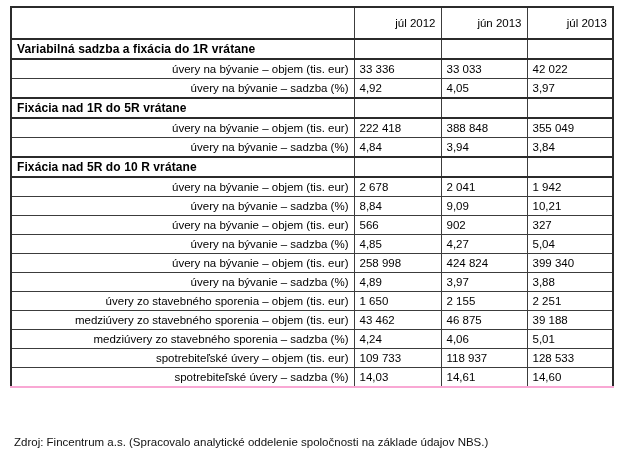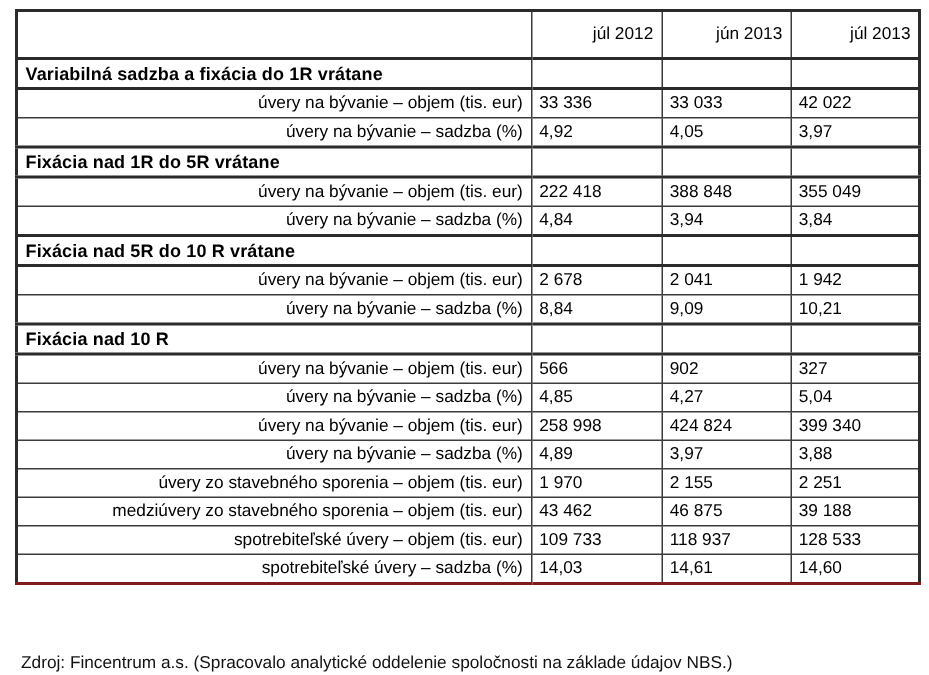--- a/index.html
+++ b/index.html
@@ -78,21 +78,21 @@
   tr.data td.label {
     text-align: right;
     padding-left: 8px;
   }
   tr.data td.num {
     text-align: left;
     padding-right: 5px;
   }
 
   tr.last-data td {
-    border-bottom: 2px solid #7f1d1d;
+    border-bottom: 2px solid #f9a8d4;
   }
 
   #source-note {
     position: absolute;
     left: 14px;
     top: 436px;
     font-size: 11.5px;
     color: #111111;
     white-space: nowrap;
   }
@@ -164,26 +164,20 @@
           <td class="num">2 678</td>
           <td class="num">2 041</td>
           <td class="num">1 942</td>
         </tr>
         <tr class="data">
           <td class="label">úvery na bývanie – sadzba (%)</td>
           <td class="num">8,84</td>
           <td class="num">9,09</td>
           <td class="num">10,21</td>
         </tr>
-        <tr class="section">
-          <td>Fixácia nad 10 R</td>
-          <td class="blank"></td>
-          <td class="blank"></td>
-          <td class="blank"></td>
-        </tr>
         <tr class="data">
           <td class="label">úvery na bývanie – objem (tis. eur)</td>
           <td class="num">566</td>
           <td class="num">902</td>
           <td class="num">327</td>
         </tr>
         <tr class="data">
           <td class="label">úvery na bývanie – sadzba (%)</td>
           <td class="num">4,85</td>
           <td class="num">4,27</td>
@@ -196,29 +190,35 @@
           <td class="num">399 340</td>
         </tr>
         <tr class="data">
           <td class="label">úvery na bývanie – sadzba (%)</td>
           <td class="num">4,89</td>
           <td class="num">3,97</td>
           <td class="num">3,88</td>
         </tr>
         <tr class="data">
           <td class="label">úvery zo stavebného sporenia – objem (tis. eur)</td>
-          <td class="num">1 970</td>
+          <td class="num">1 650</td>
           <td class="num">2 155</td>
           <td class="num">2 251</td>
         </tr>
         <tr class="data">
           <td class="label">medziúvery zo stavebného sporenia – objem (tis. eur)</td>
           <td class="num">43 462</td>
           <td class="num">46 875</td>
           <td class="num">39 188</td>
+        </tr>
+        <tr class="data">
+          <td class="label">medziúvery zo stavebného sporenia – sadzba (%)</td>
+          <td class="num">4,24</td>
+          <td class="num">4,06</td>
+          <td class="num">5,01</td>
         </tr>
         <tr class="data">
           <td class="label">spotrebiteľské úvery – objem (tis. eur)</td>
           <td class="num">109 733</td>
           <td class="num">118 937</td>
           <td class="num">128 533</td>
         </tr>
         <tr class="data last-data">
           <td class="label">spotrebiteľské úvery – sadzba (%)</td>
           <td class="num">14,03</td>

